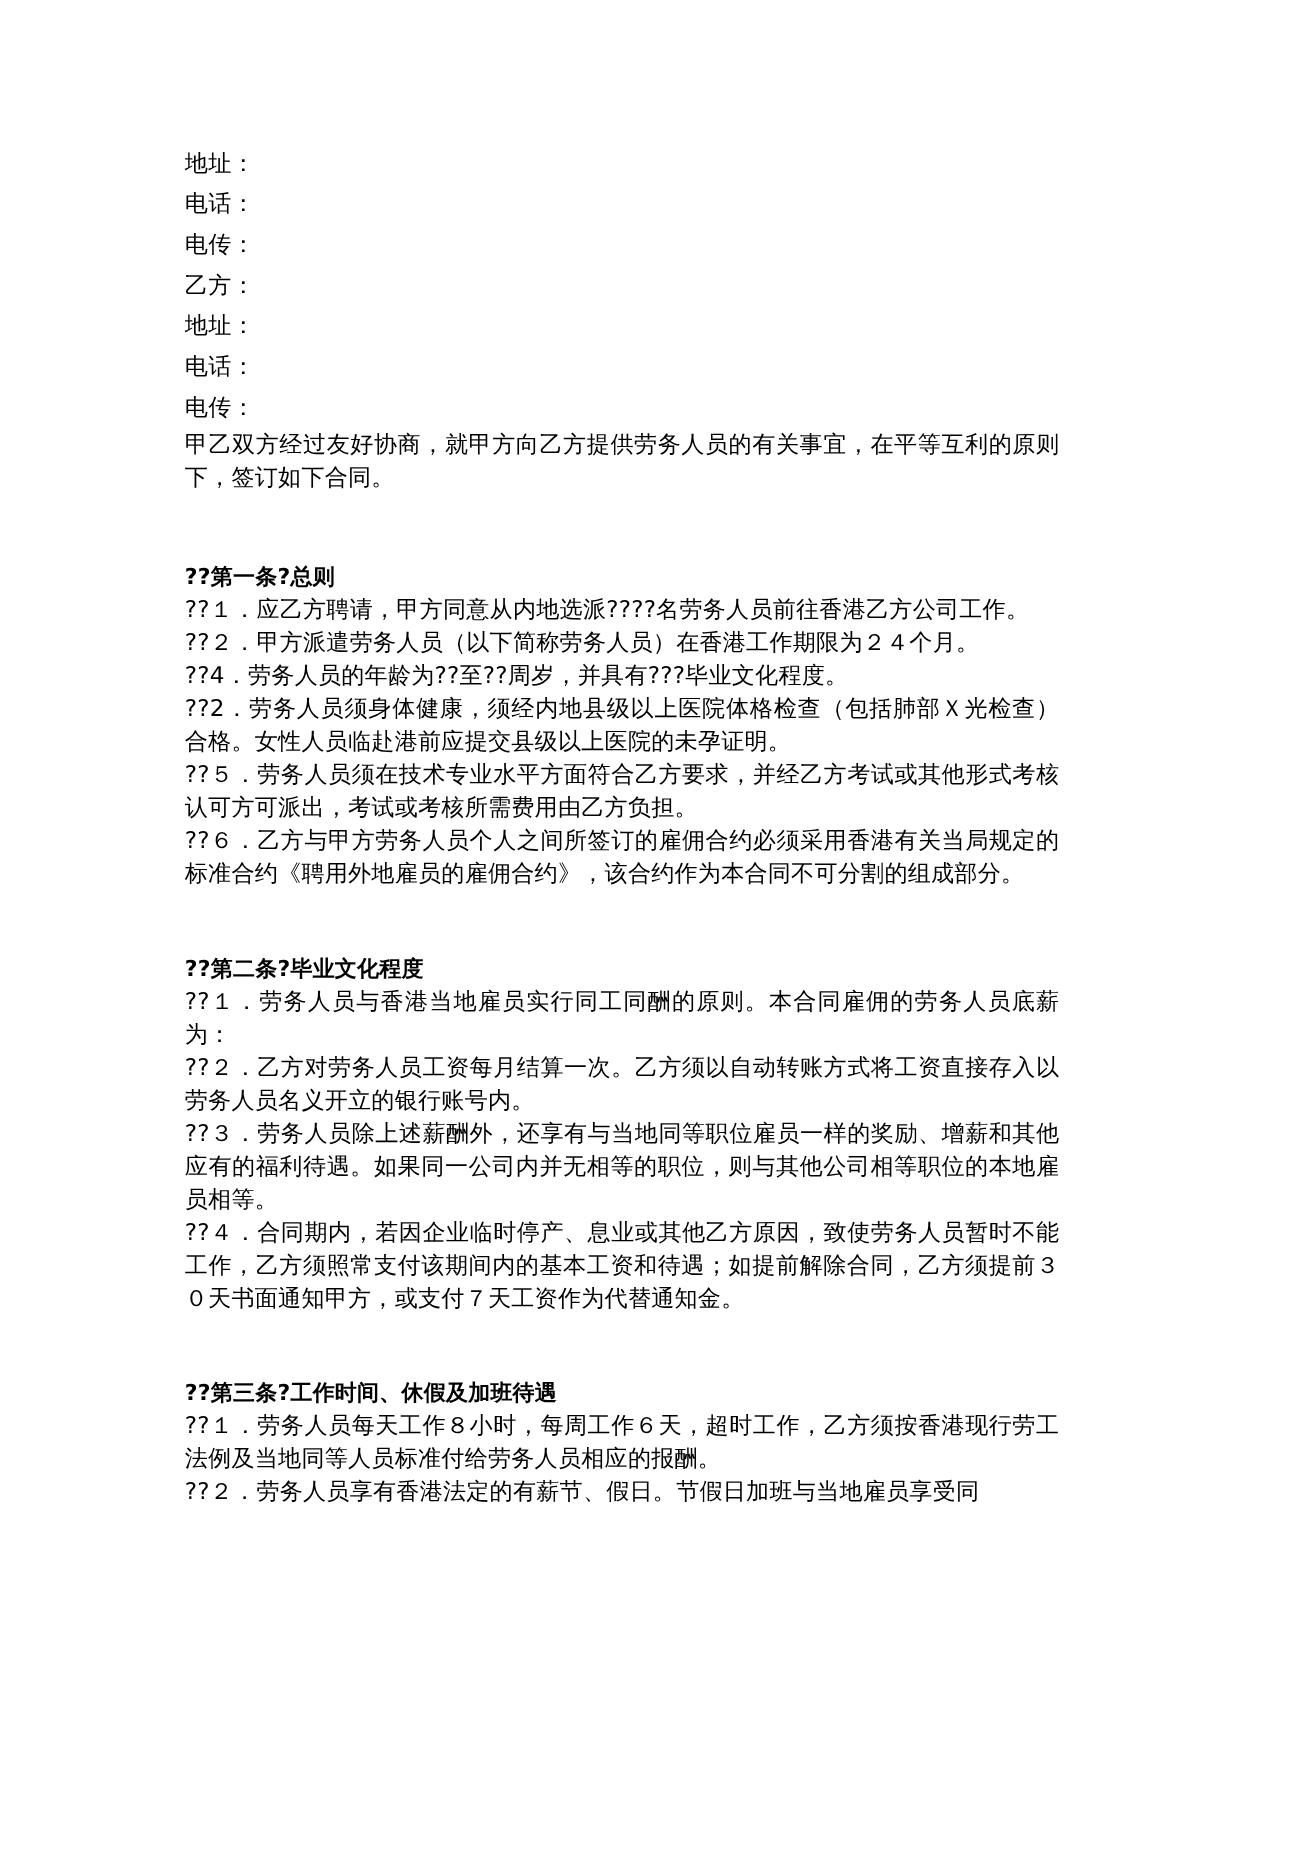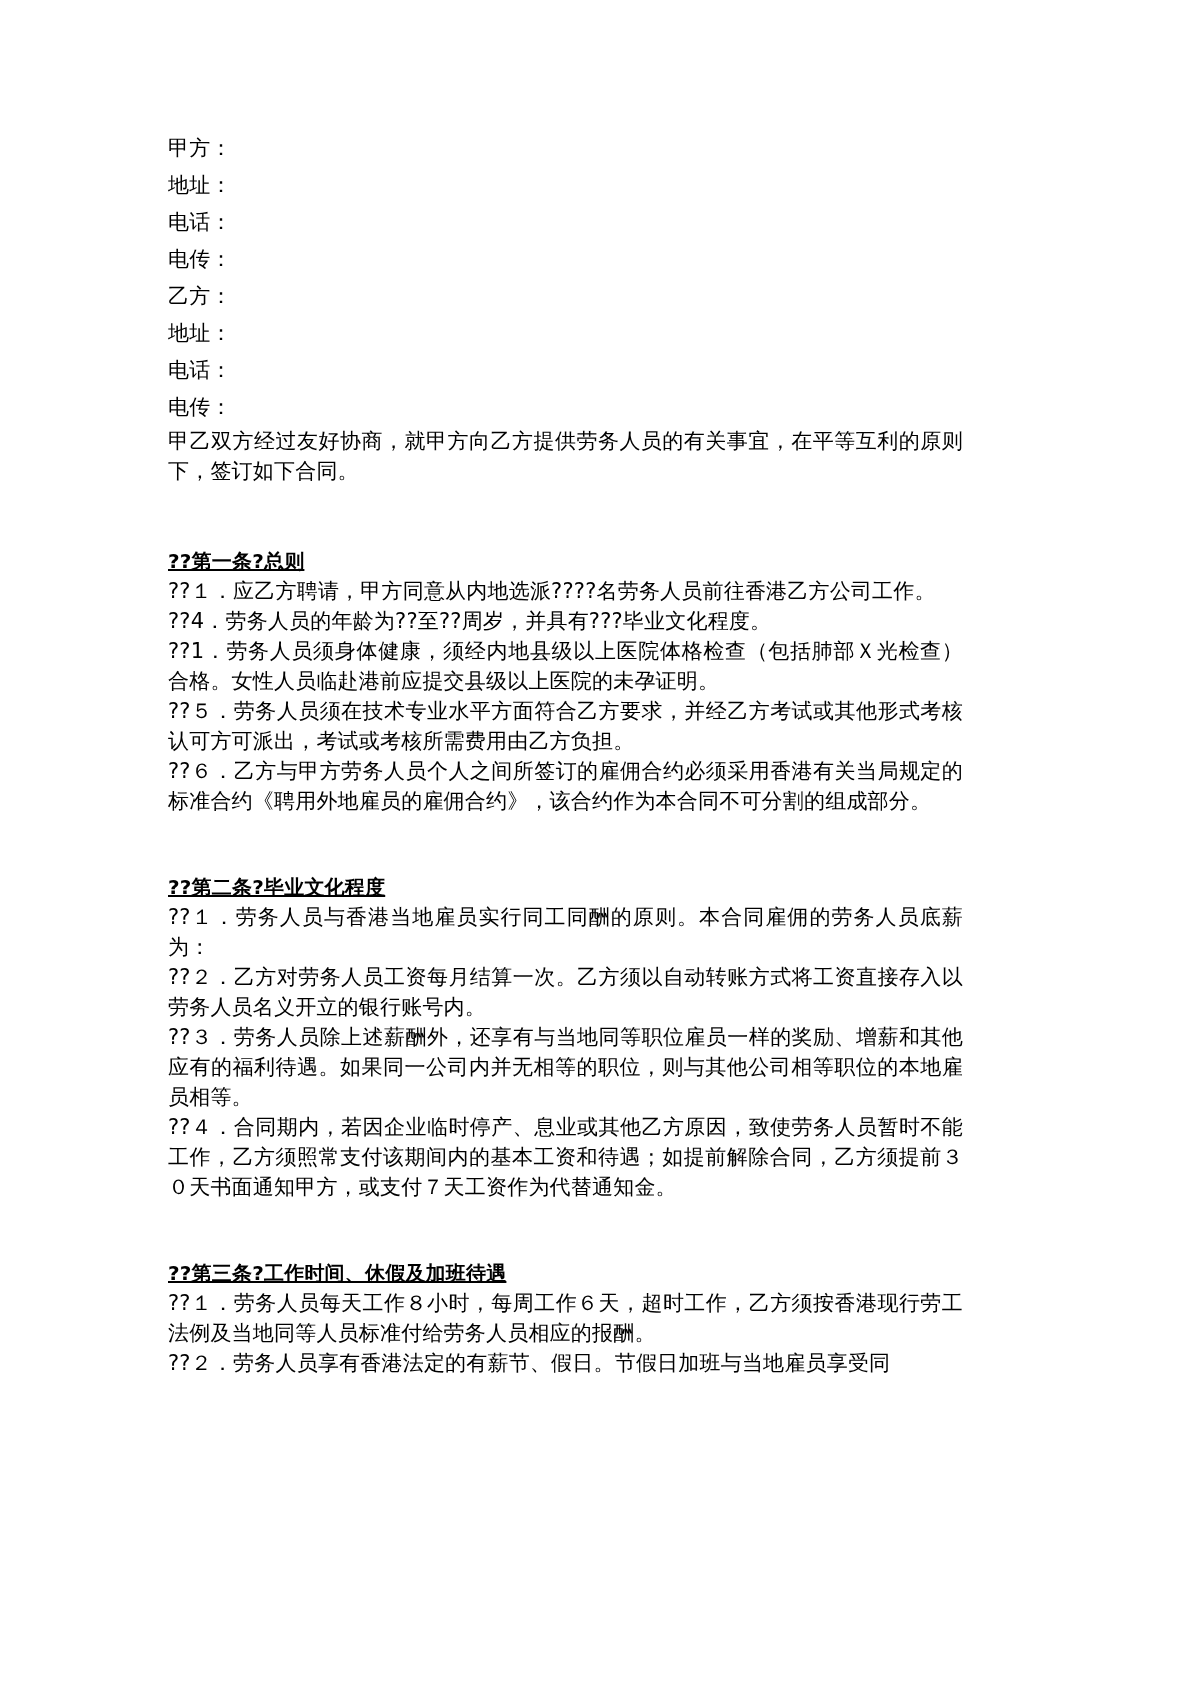--- a/index.html
+++ b/index.html
@@ -42,51 +42,50 @@
     text-justify: inter-character;
     margin: 0;
   }
   .heading {
     font-size: 20px;
     line-height: 30px;
     font-weight: bold;
     letter-spacing: 0.2px;
     margin: 0;
     white-space: pre;
-    text-decoration: underline;
   }
   .spacer-lg { height: 60px; }
   .spacer-md { height: 56px; }
 </style>
 </head>
 <body>
 
 <div class="page">
   <div class="doc-body">
 
     <div>
-      <div class="party-line">甲方：</div>
       <div class="party-line">地址：</div>
       <div class="party-line">电话：</div>
       <div class="party-line">电传：</div>
       <div class="party-line">乙方：</div>
       <div class="party-line">地址：</div>
       <div class="party-line">电话：</div>
       <div class="party-line">电传：</div>
     </div>
 
     <p class="para">甲乙双方经过友好协商，就甲方向乙方提供劳务人员的有关事宜，在平等互利的原则下，签订如下合同。</p>
 
     <div class="spacer-lg"></div>
 
     <div>
       <p class="heading">??第一条?总则</p>
       <p class="para">??１．应乙方聘请，甲方同意从内地选派????名劳务人员前往香港乙方公司工作。</p>
+      <p class="para">??２．甲方派遣劳务人员（以下简称劳务人员）在香港工作期限为２４个月。</p>
       <p class="para">??4．劳务人员的年龄为??至??周岁，并具有???毕业文化程度。</p>
-      <p class="para">??1．劳务人员须身体健康，须经内地县级以上医院体格检查（包括肺部Ｘ光检查）合格。女性人员临赴港前应提交县级以上医院的未孕证明。</p>
+      <p class="para">??2．劳务人员须身体健康，须经内地县级以上医院体格检查（包括肺部Ｘ光检查）合格。女性人员临赴港前应提交县级以上医院的未孕证明。</p>
       <p class="para">??５．劳务人员须在技术专业水平方面符合乙方要求，并经乙方考试或其他形式考核认可方可派出，考试或考核所需费用由乙方负担。</p>
       <p class="para">??６．乙方与甲方劳务人员个人之间所签订的雇佣合约必须采用香港有关当局规定的标准合约《聘用外地雇员的雇佣合约》，该合约作为本合同不可分割的组成部分。</p>
     </div>
 
     <div class="spacer-md"></div>
 
     <div>
       <p class="heading">??第二条?毕业文化程度</p>
       <p class="para">??１．劳务人员与香港当地雇员实行同工同酬的原则。本合同雇佣的劳务人员底薪为：</p>
       <p class="para">??２．乙方对劳务人员工资每月结算一次。乙方须以自动转账方式将工资直接存入以劳务人员名义开立的银行账号内。</p>

